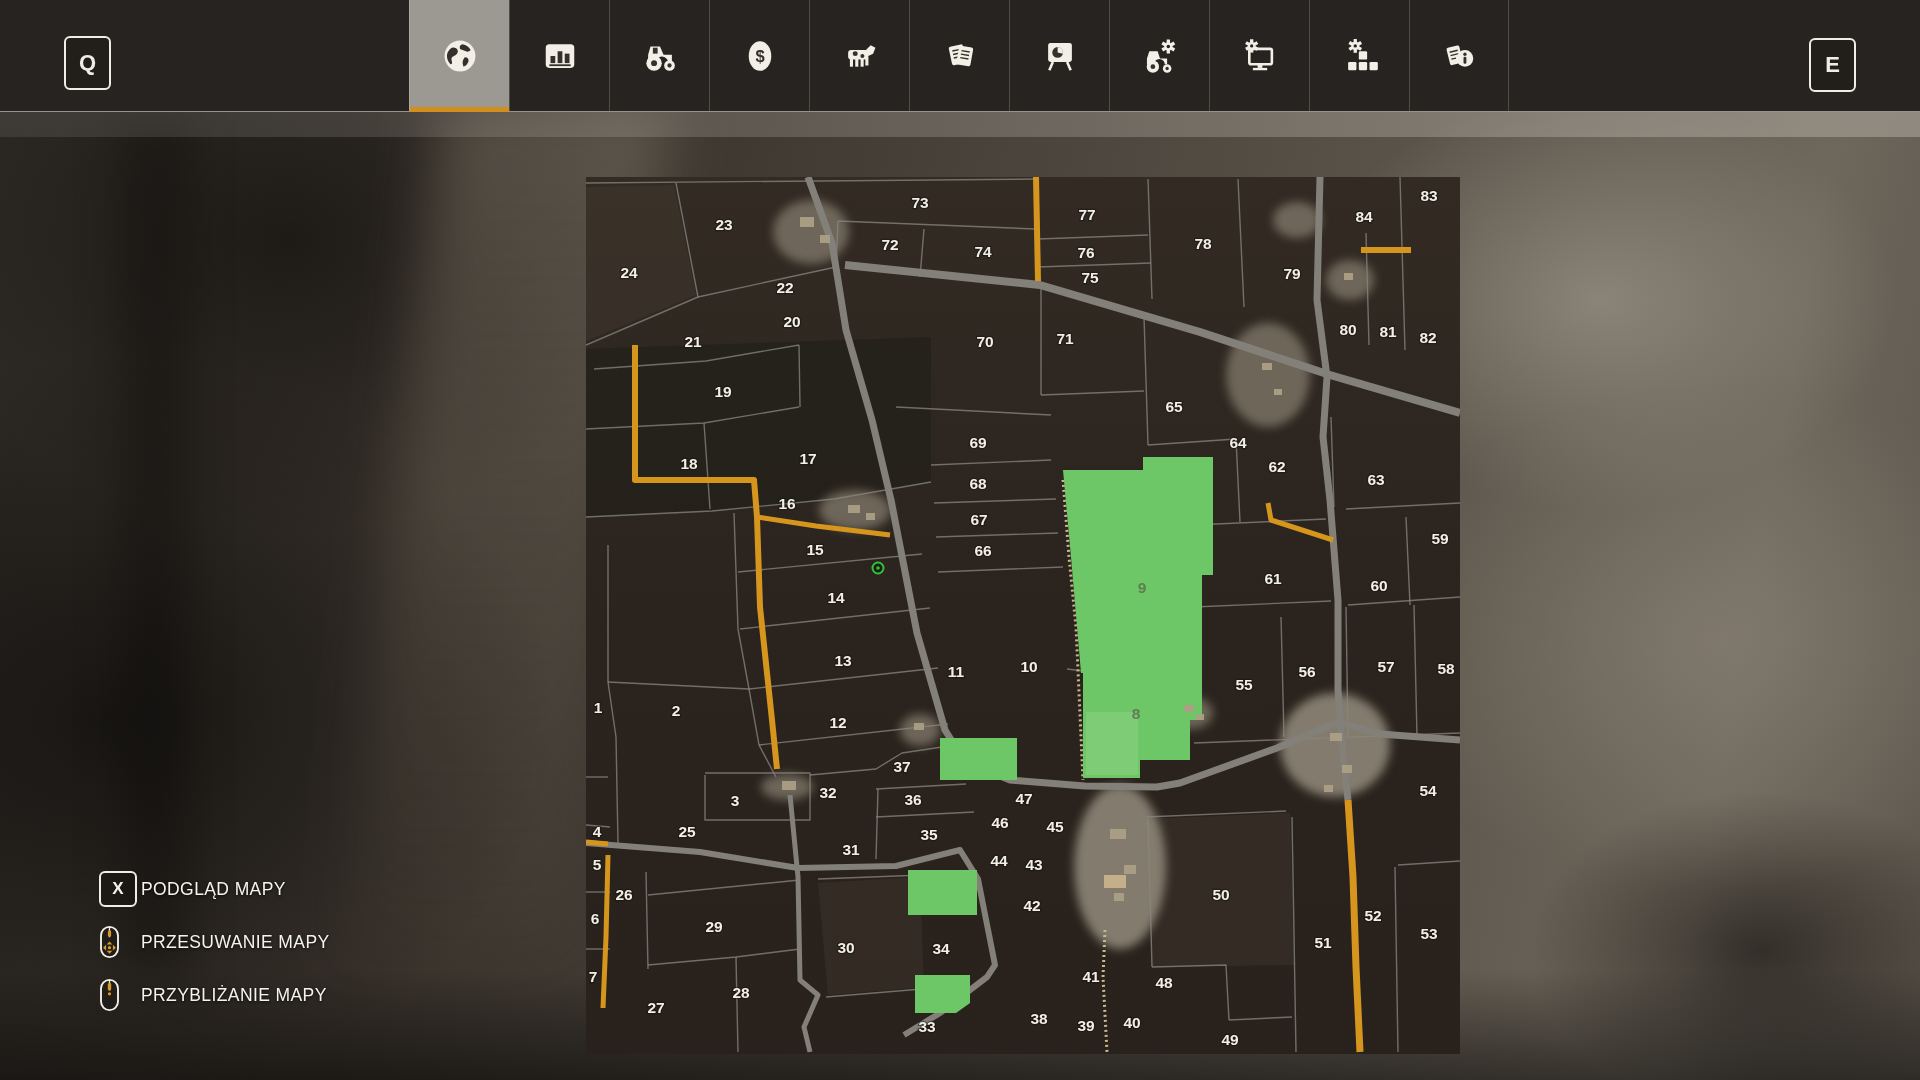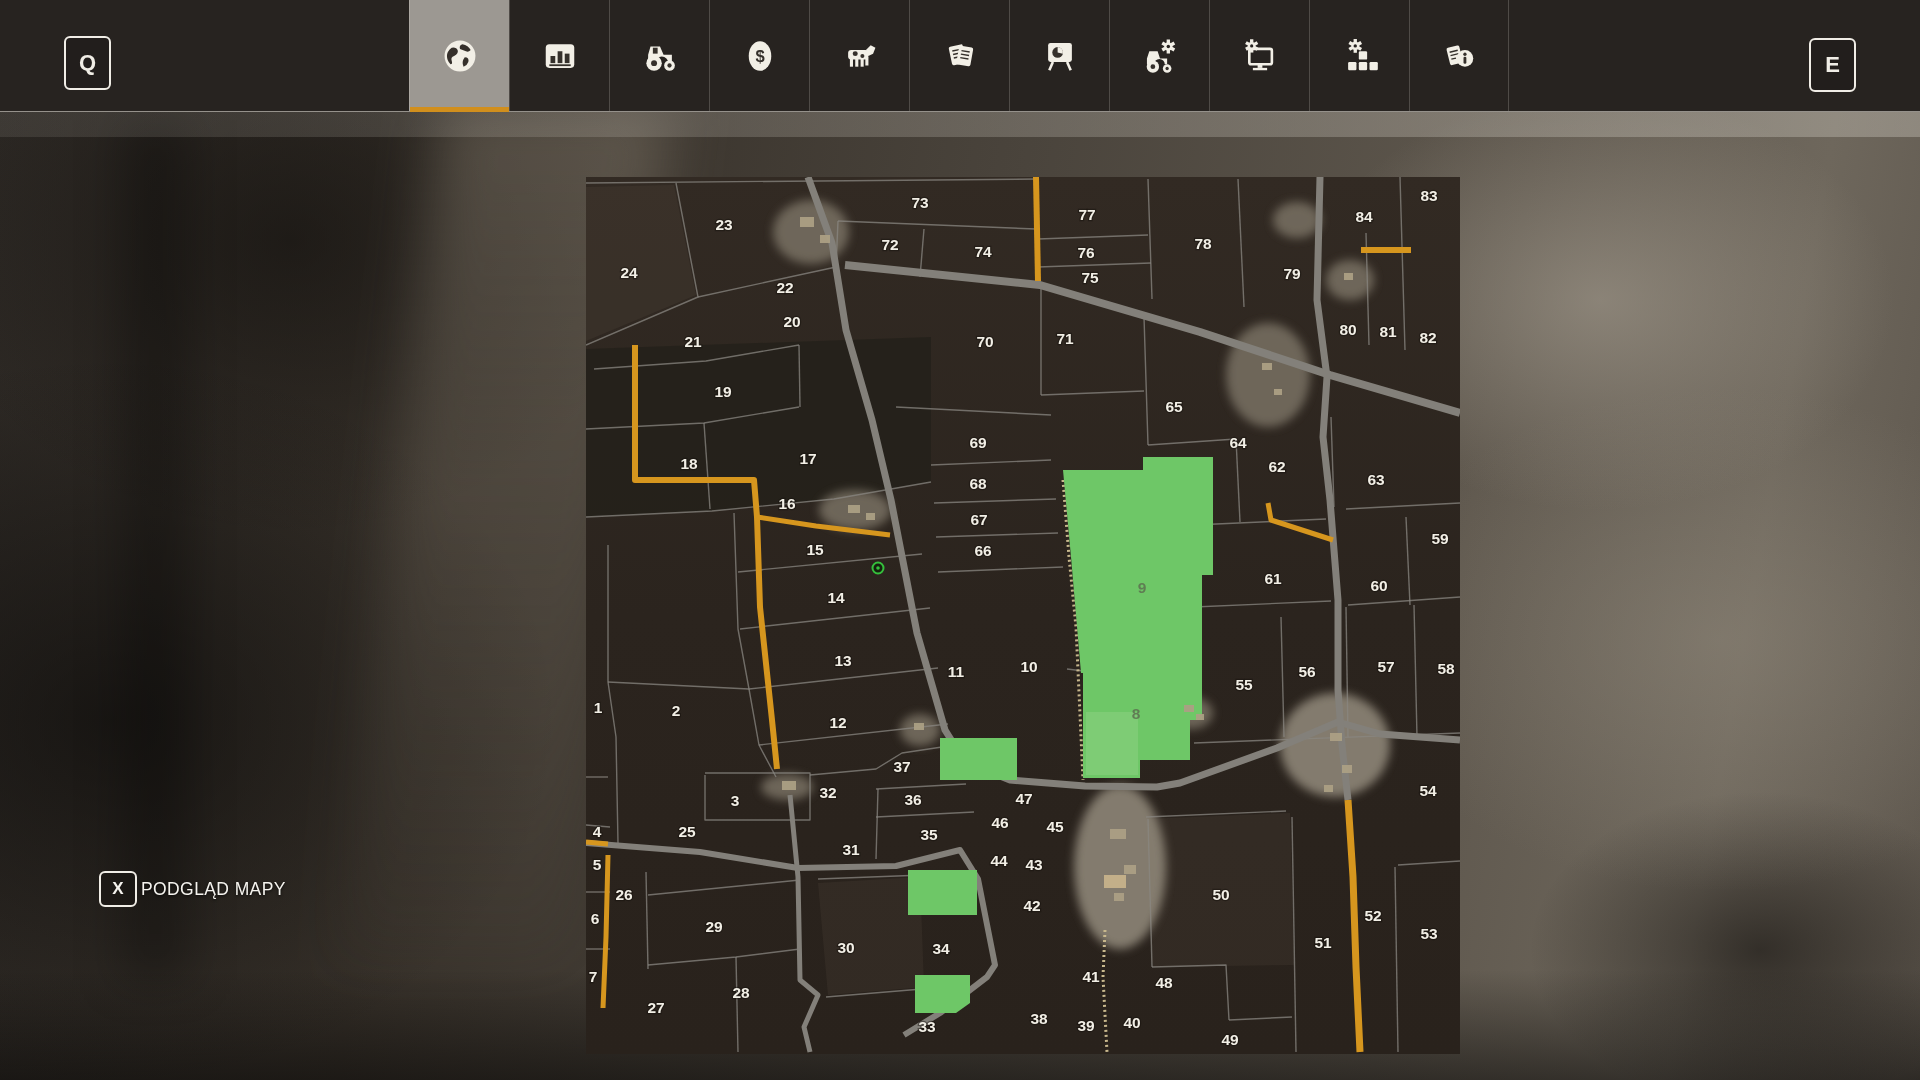--- a/index.html
+++ b/index.html
@@ -429,13 +429,41 @@
     <text x="778" y="45" text-anchor="middle" font-size="15.5" font-weight="bold" font-family="Liberation Sans, sans-serif" fill="#f2efe6" stroke="rgba(20,16,12,.45)" stroke-width="2.5" paint-order="stroke" opacity="1">84</text>
   </svg>
 
 <div id="legend">
   <div class="lrow">
     <span class="ic">
         <span class="keyX">X</span>
       </span>
     <span class="lbl">PODGLĄD MAPY</span>
   </div>
+  <div class="lrow">
+    <span class="ic">
+        <svg width="21" height="34" viewBox="0 0 22 36">
+    <rect x="2" y="2" width="18" height="32" rx="9" fill="rgba(20,17,14,.25)" stroke="#f2efe6" stroke-width="2"></rect>
+    <line x1="11" y1="2" x2="11" y2="13" stroke="#f2efe6" stroke-width="1.4"></line>
+    <rect x="9.3" y="5.5" width="3.4" height="7" rx="1.7" fill="#d79a26"></rect>
+    <g fill="#d79a26">
+            <path d="M11 17.5l3 3.2h-6z"></path>
+            <path d="M11 30.5l3-3.2h-6z"></path>
+    <path d="M4.2 24l3.2-3v6z"></path>
+            <path d="M17.8 24l-3.2-3v6z"></path>
+            <circle cx="11" cy="24" r="1.7"></circle>
+          </g>
+        </svg>
+      </span>
+    <span class="lbl">PRZESUWANIE MAPY</span>
+  </div>
+  <div class="lrow">
+    <span class="ic">
+        <svg width="21" height="34" viewBox="0 0 22 36">
+    <rect x="2" y="2" width="18" height="32" rx="9" fill="rgba(20,17,14,.25)" stroke="#f2efe6" stroke-width="2"></rect>
+    <line x1="11" y1="2" x2="11" y2="13" stroke="#f2efe6" stroke-width="1.4"></line>
+    <rect x="9.2" y="5" width="3.6" height="8.5" rx="1.8" fill="#d79a26"></rect>
+    <circle cx="11" cy="16.8" r="1.7" fill="#d79a26"></circle>
+        </svg>
+      </span>
+    <span class="lbl">PRZYBLIŻANIE MAPY</span>
+  </div>
 </div>
 
 </body></html>

